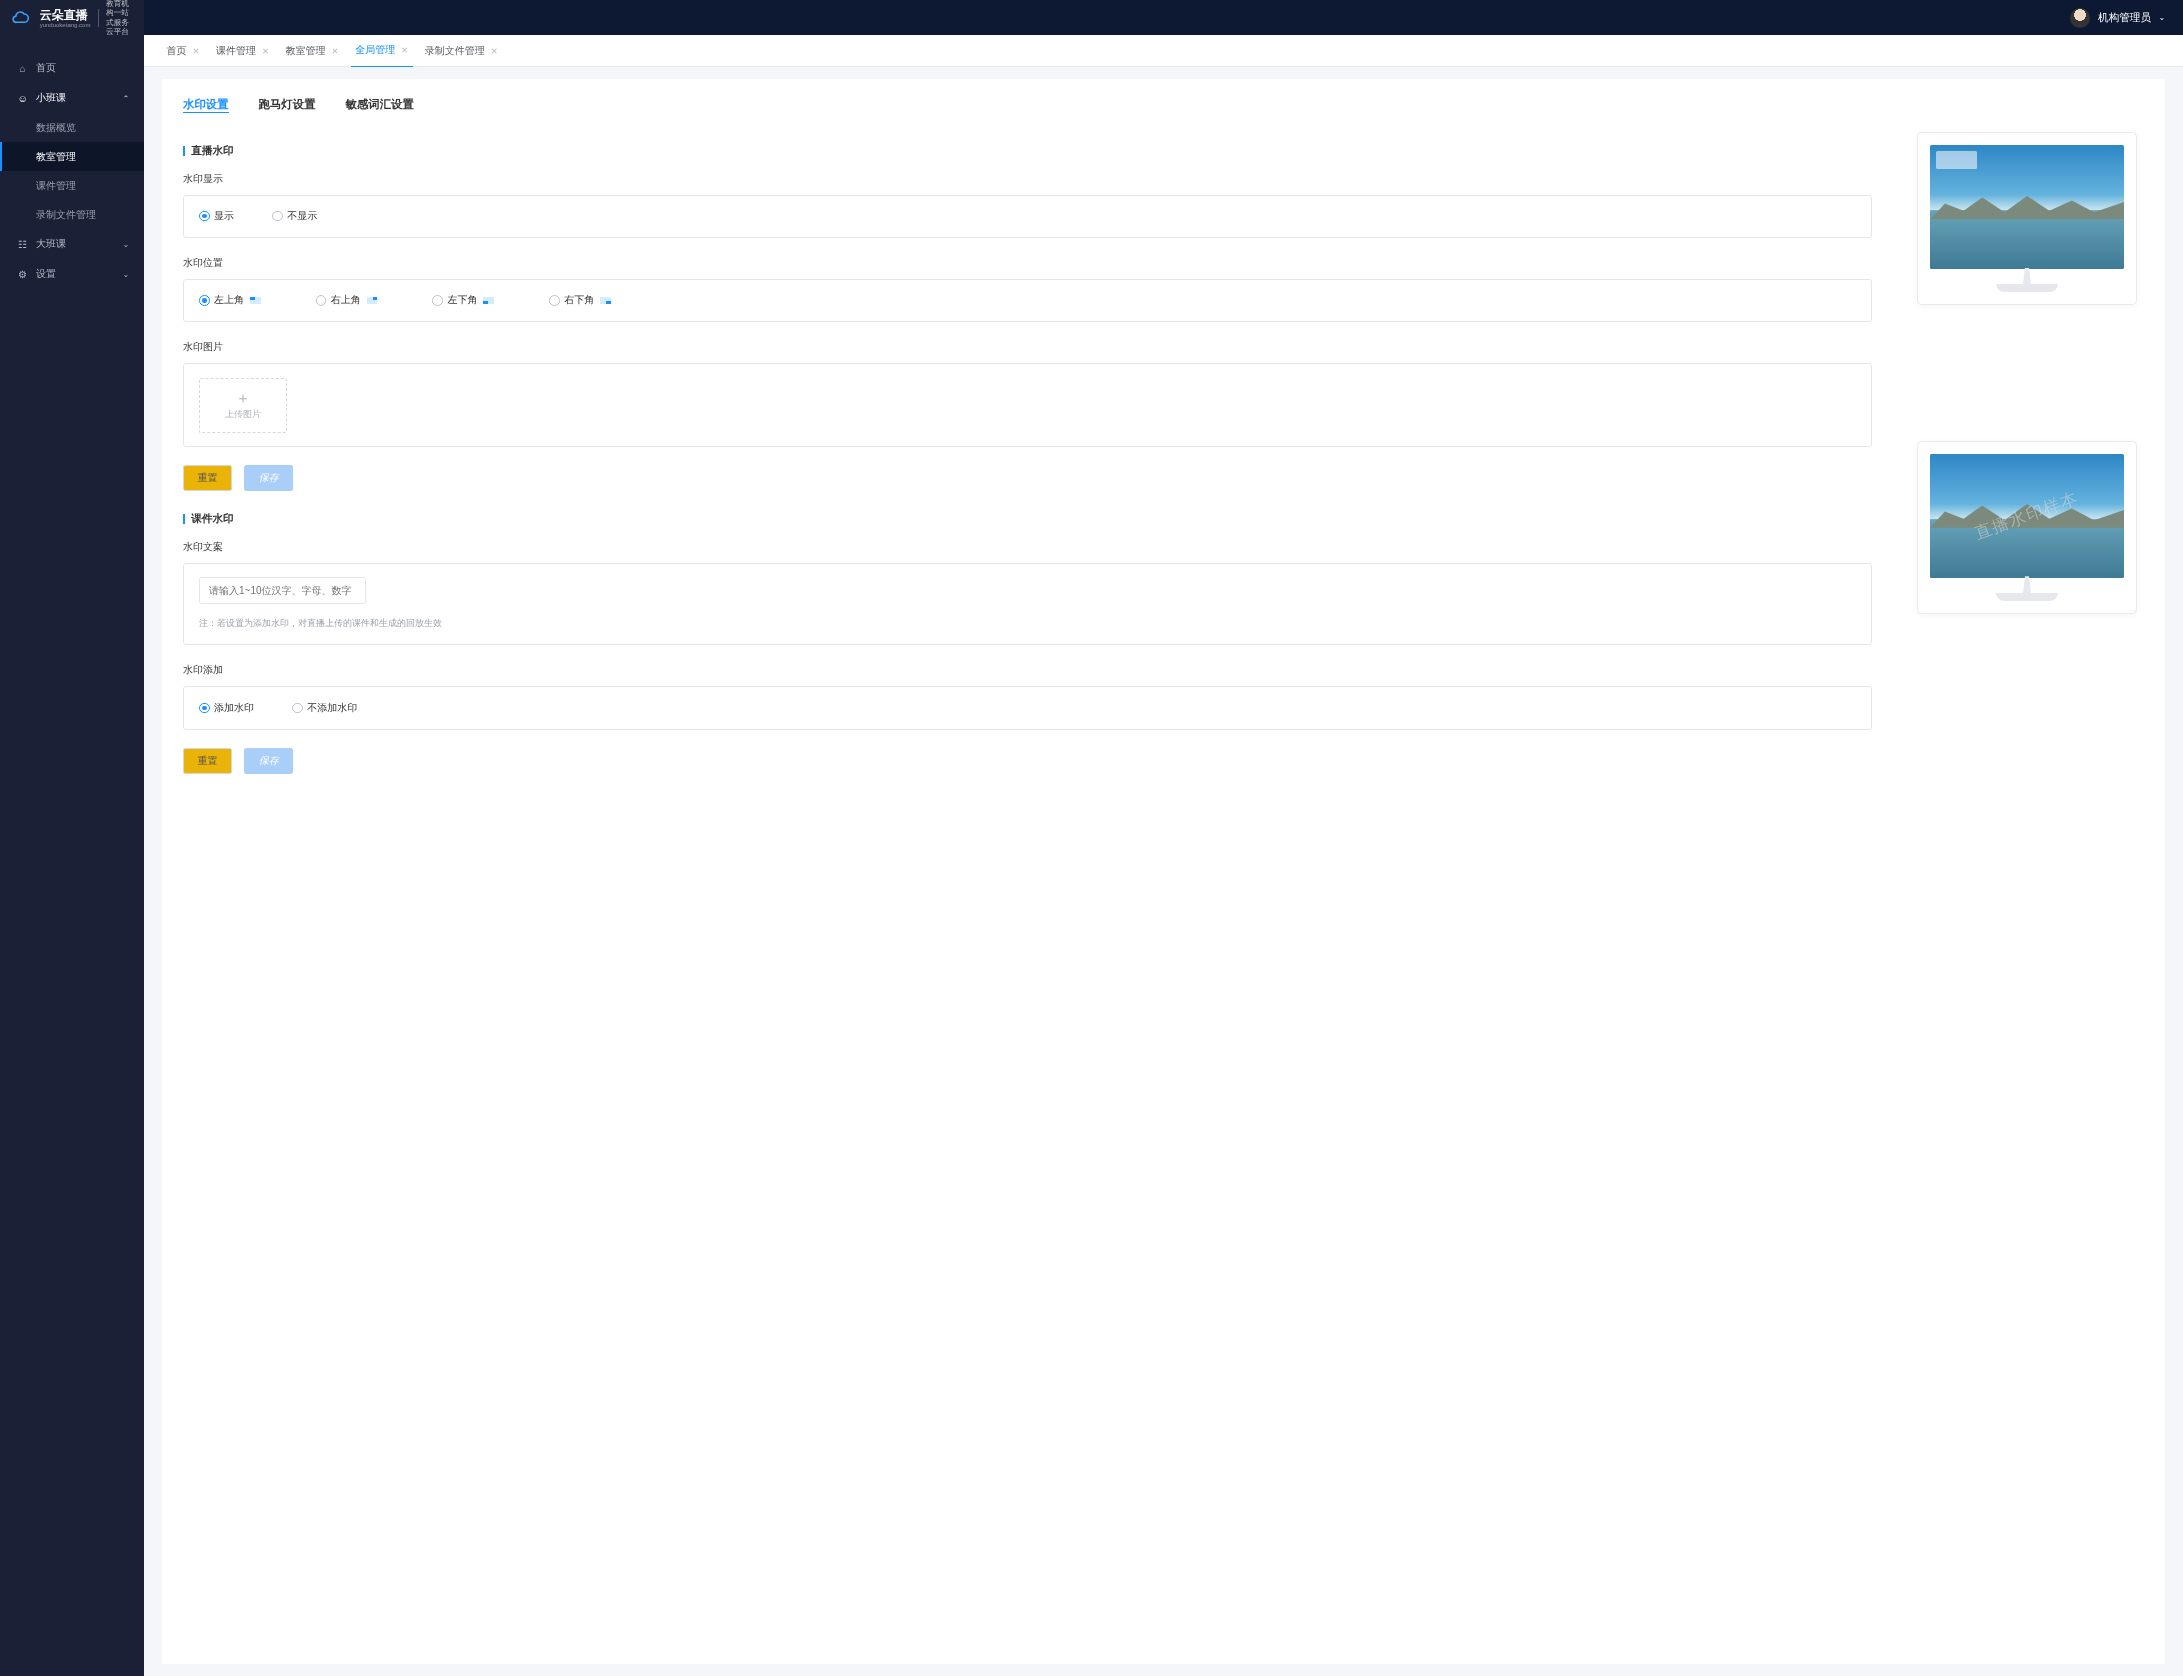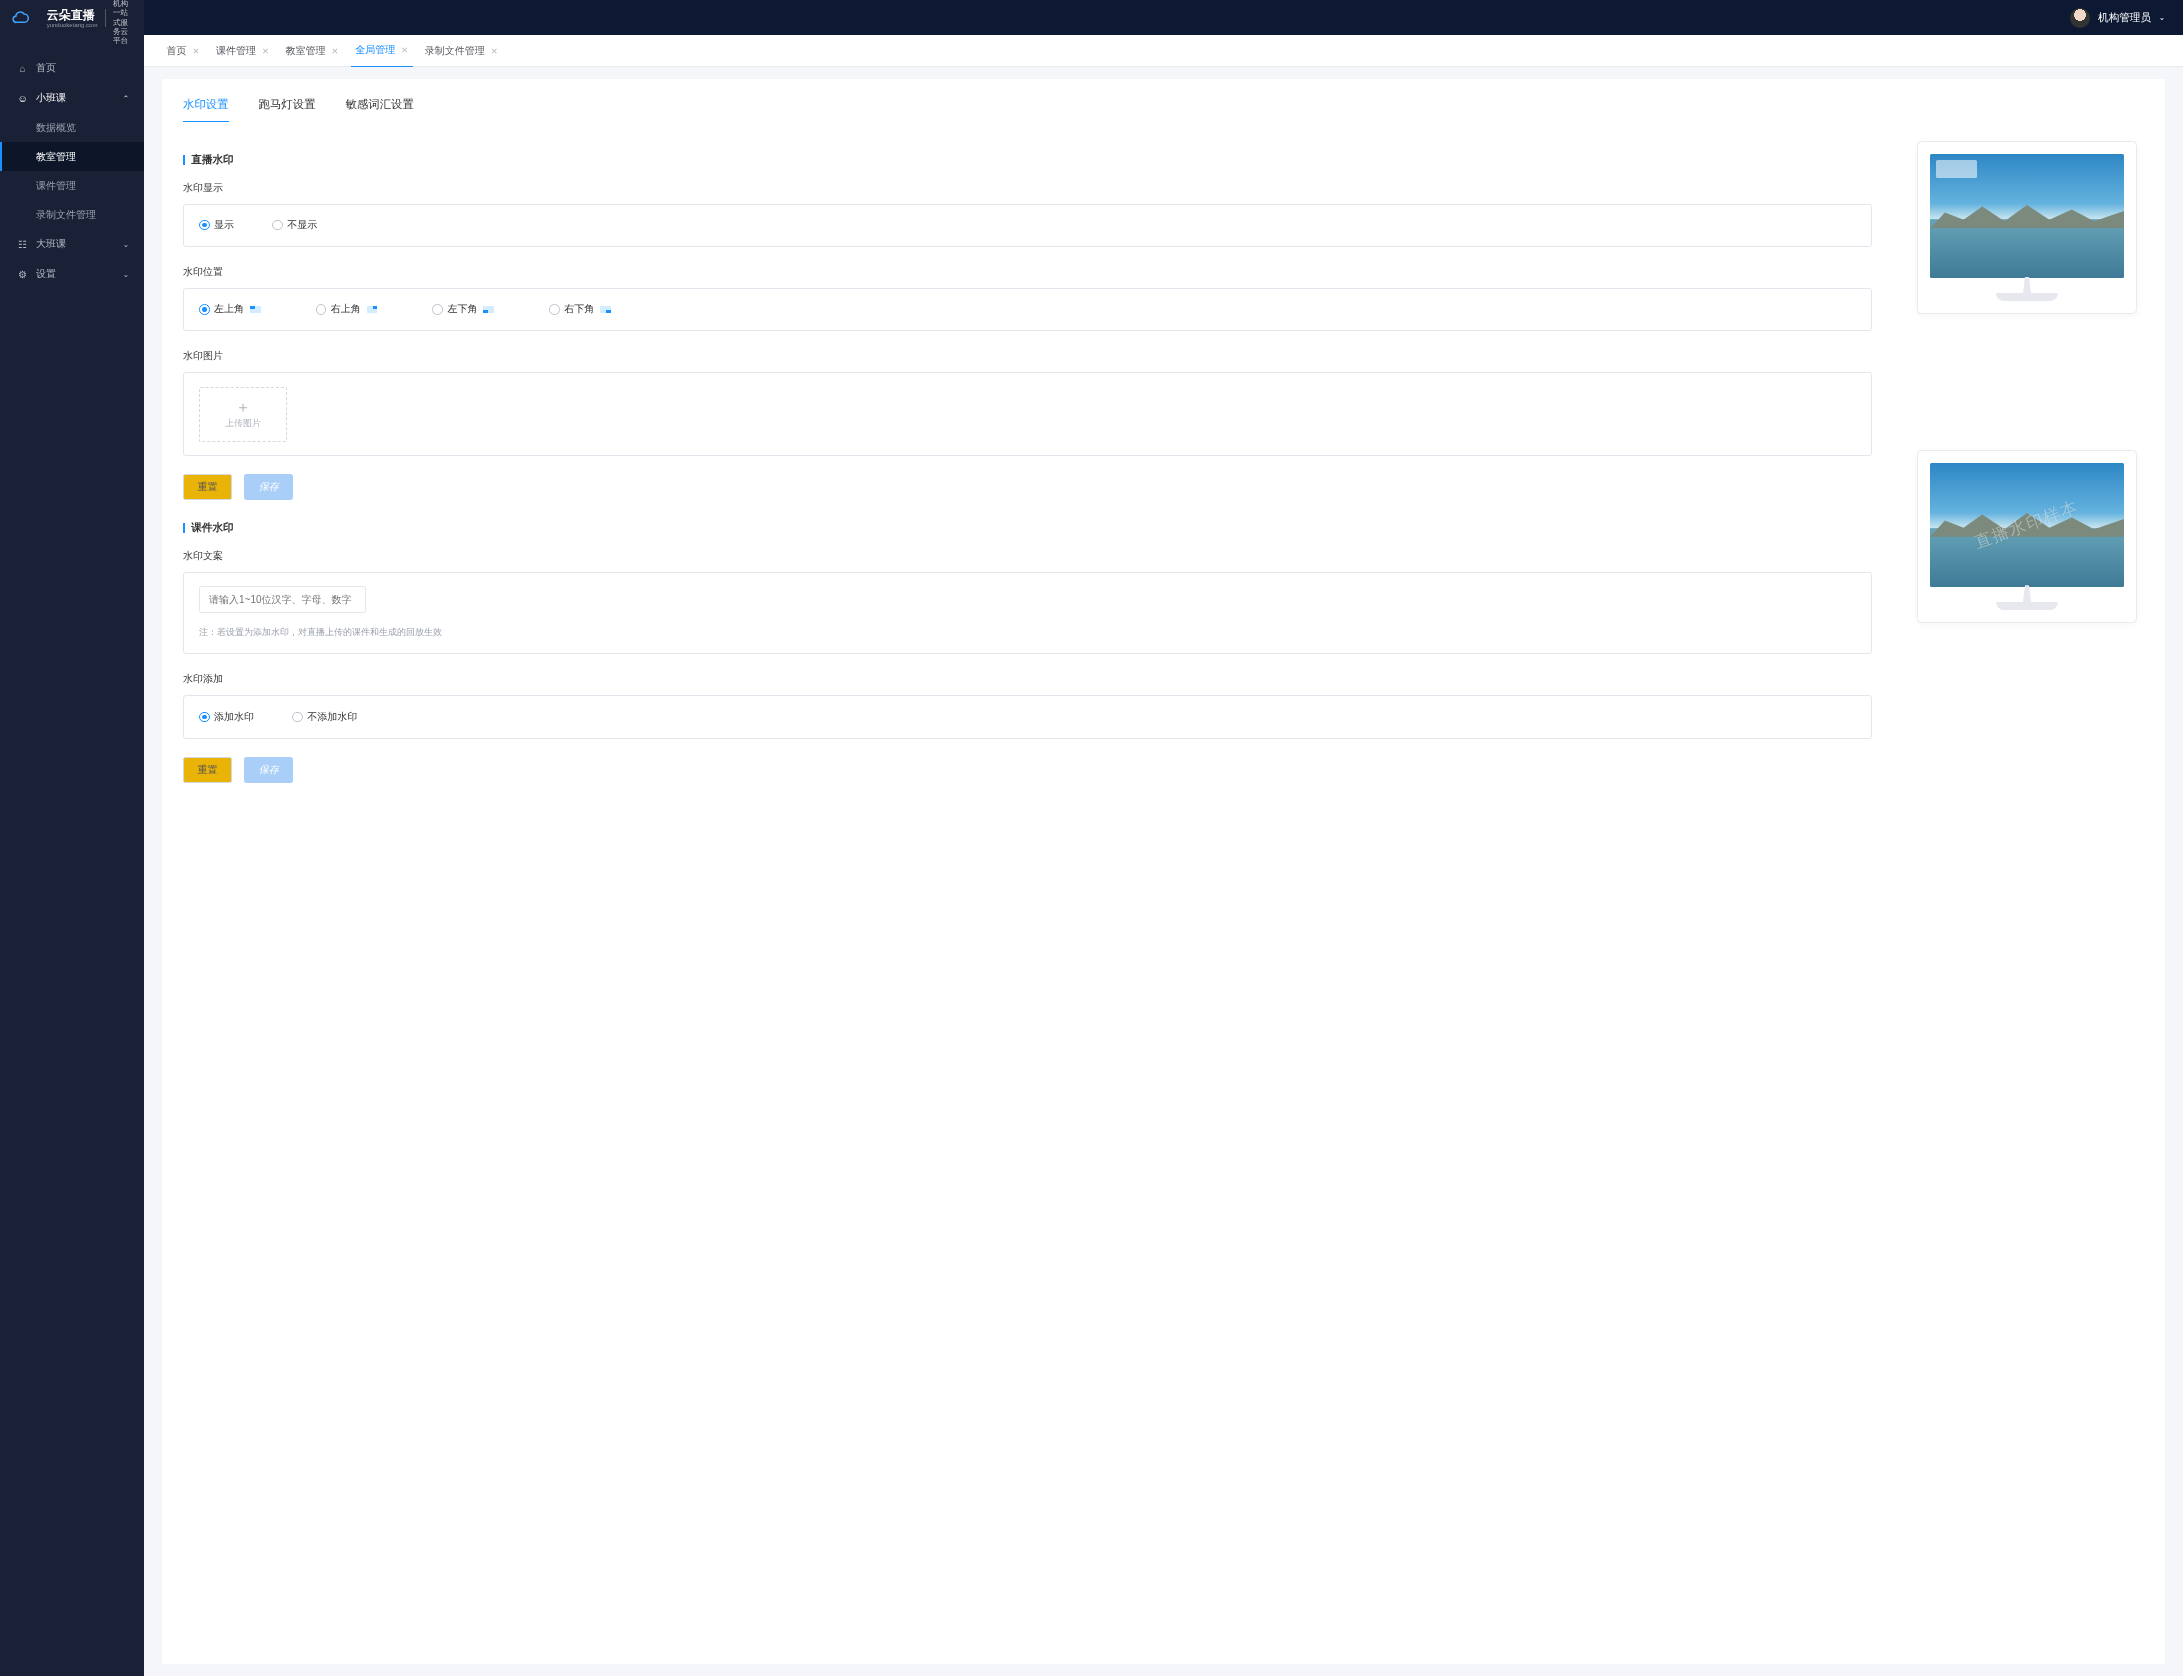--- a/index.html
+++ b/index.html
@@ -1,40 +1,40 @@
 <!DOCTYPE html>
 <html style="font-size:12px"><head>
   <meta charset="utf-8">
   <style>
     * { box-sizing: border-box; margin: 0; padding: 0; }
     body { font-family: "PingFang SC","Microsoft YaHei",-apple-system,sans-serif; font-size: 10.6px; color: #333; background: #f5f6fa; }
     .app { display: flex; height: 100vh; }
     .sidebar { width: 144px; background: #1a2035; color: #b4bac7; display: flex; flex-direction: column; }
     .logo-area { height: 35px; display: flex; align-items: center; justify-content: center; padding: 0 12px; gap: 7.6px; }
-    .logo-img { display: flex; align-items: center; gap: 18px; font-size: 12px; color: #fff; font-weight: 600; }
+    .logo-img { display: flex; align-items: center; gap: 11px; font-size: 12px; color: #fff; font-weight: 600; }
     .logo-cloud { width: 16.7px; height: 13.6px; }
     .logo-divider { width: 0.8px; height: 18px; background: rgba(255,255,255,0.25); }
     .logo-tagline { font-size: 7.6px; color: rgba(255,255,255,0.7); line-height: 1.2; }
     .nav { padding-top: 18px; }
     .nav-item { display: flex; align-items: center; padding: 0 15px; height: 30px; cursor: pointer; font-size: 10px; }
     .nav-item .icn { width: 15px; text-align: center; margin-right: 6px; }
     .nav-item .arrow { margin-left: auto; font-size: 7.6px; }
     .sub-nav { }
     .sub-nav .sub-item { display: flex; align-items: center; padding-left: 36px; height: 29px; font-size: 10px; cursor: pointer; color: #9aa0b0; }
     .sub-nav .sub-item.active { background: #0d1528; color: #fff; border-left: 2.3px solid #1890ff; padding-left: 34px; }
     .topbar { height: 35px; background: #0d1833; display: flex; align-items: center; justify-content: flex-end; padding: 0 18px; color: #fff; gap: 7.6px; }
     .avatar { width: 20px; height: 20px; border-radius: 50%; background: radial-gradient(circle at 50% 35%, #f2d8c8 35%, #333 36%); }
     .tabs-bar { height: 32px; background: #fff; border-bottom: 0.8px solid #e8eaec; display: flex; align-items: center; padding: 0 18px; gap: 7.6px; font-size: 10px; color: #55585f; }
     .tabs-bar .tab { display: flex; align-items: center; gap: 6px; padding: 0 4.5px; height: 32px; cursor: pointer; }
     .tabs-bar .tab.active { color: #1990ff; border-bottom: 1.5px solid #1990ff; }
     .tabs-bar .close { font-size: 8.3px; color: #bbb; cursor: pointer; }
     .main { flex: 1; display: flex; flex-direction: column; overflow: hidden; background: #f5f6fa; }
     .panel { margin: 12px 18px; background: #fff; padding: 18px 21px; overflow-y: auto; flex: 1; }
     .inner-tabs { display: flex; gap: 30px; font-size: 11.4px; color: #333; border-bottom: 0.8px solid transparent; margin-bottom: 18px; }
-    .inner-tabs .it { cursor: pointer; padding-bottom: 9px; border-bottom: 1.5px solid transparent; }
+    .inner-tabs .it { cursor: pointer; border-bottom: 1.5px solid transparent; font-weight: bold; }
     .inner-tabs .it.active { color: #1990ff; border-bottom-color: #1990ff; }
     .two-col { display: flex; gap: 45px; }
     .left { flex: 1; min-width: 0; }
     .right { width: 227px; }
     .section-title { font-size: 10.6px; font-weight: 600; margin: 12px 0 13.6px; display: flex; align-items: center; gap: 6px; }
     .section-title::before { content: ""; width: 2.3px; height: 10.6px; background: #1990ff; display: inline-block; }
     .field-label { font-size: 10px; color: #333; margin-bottom: 9px; }
     .box { border: 0.8px solid #e3e6ec; border-radius: 3px; padding: 13.6px 15px; margin-bottom: 18px; }
     .radio-row { display: flex; gap: 38px; flex-wrap: wrap; align-items: center; }
     .radio-row.wide { gap: 55px; }

